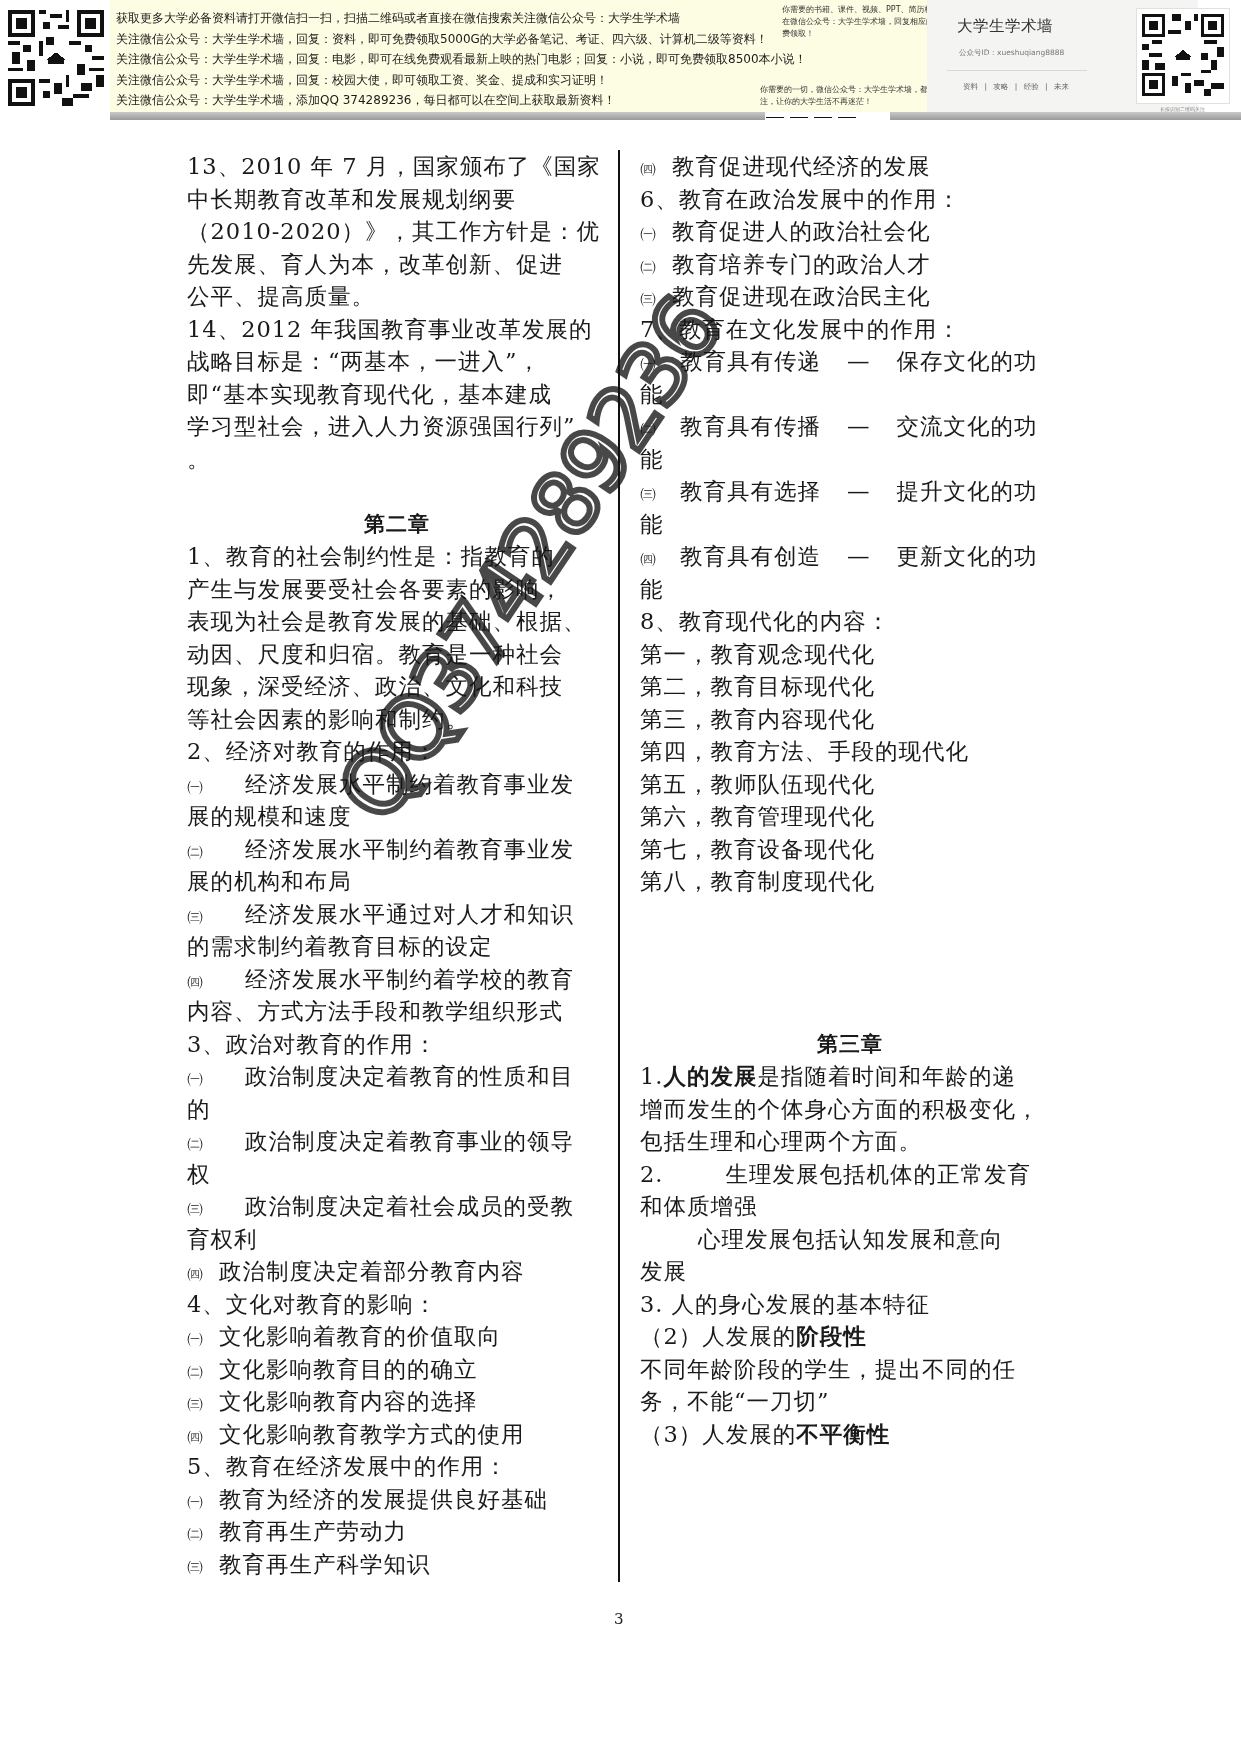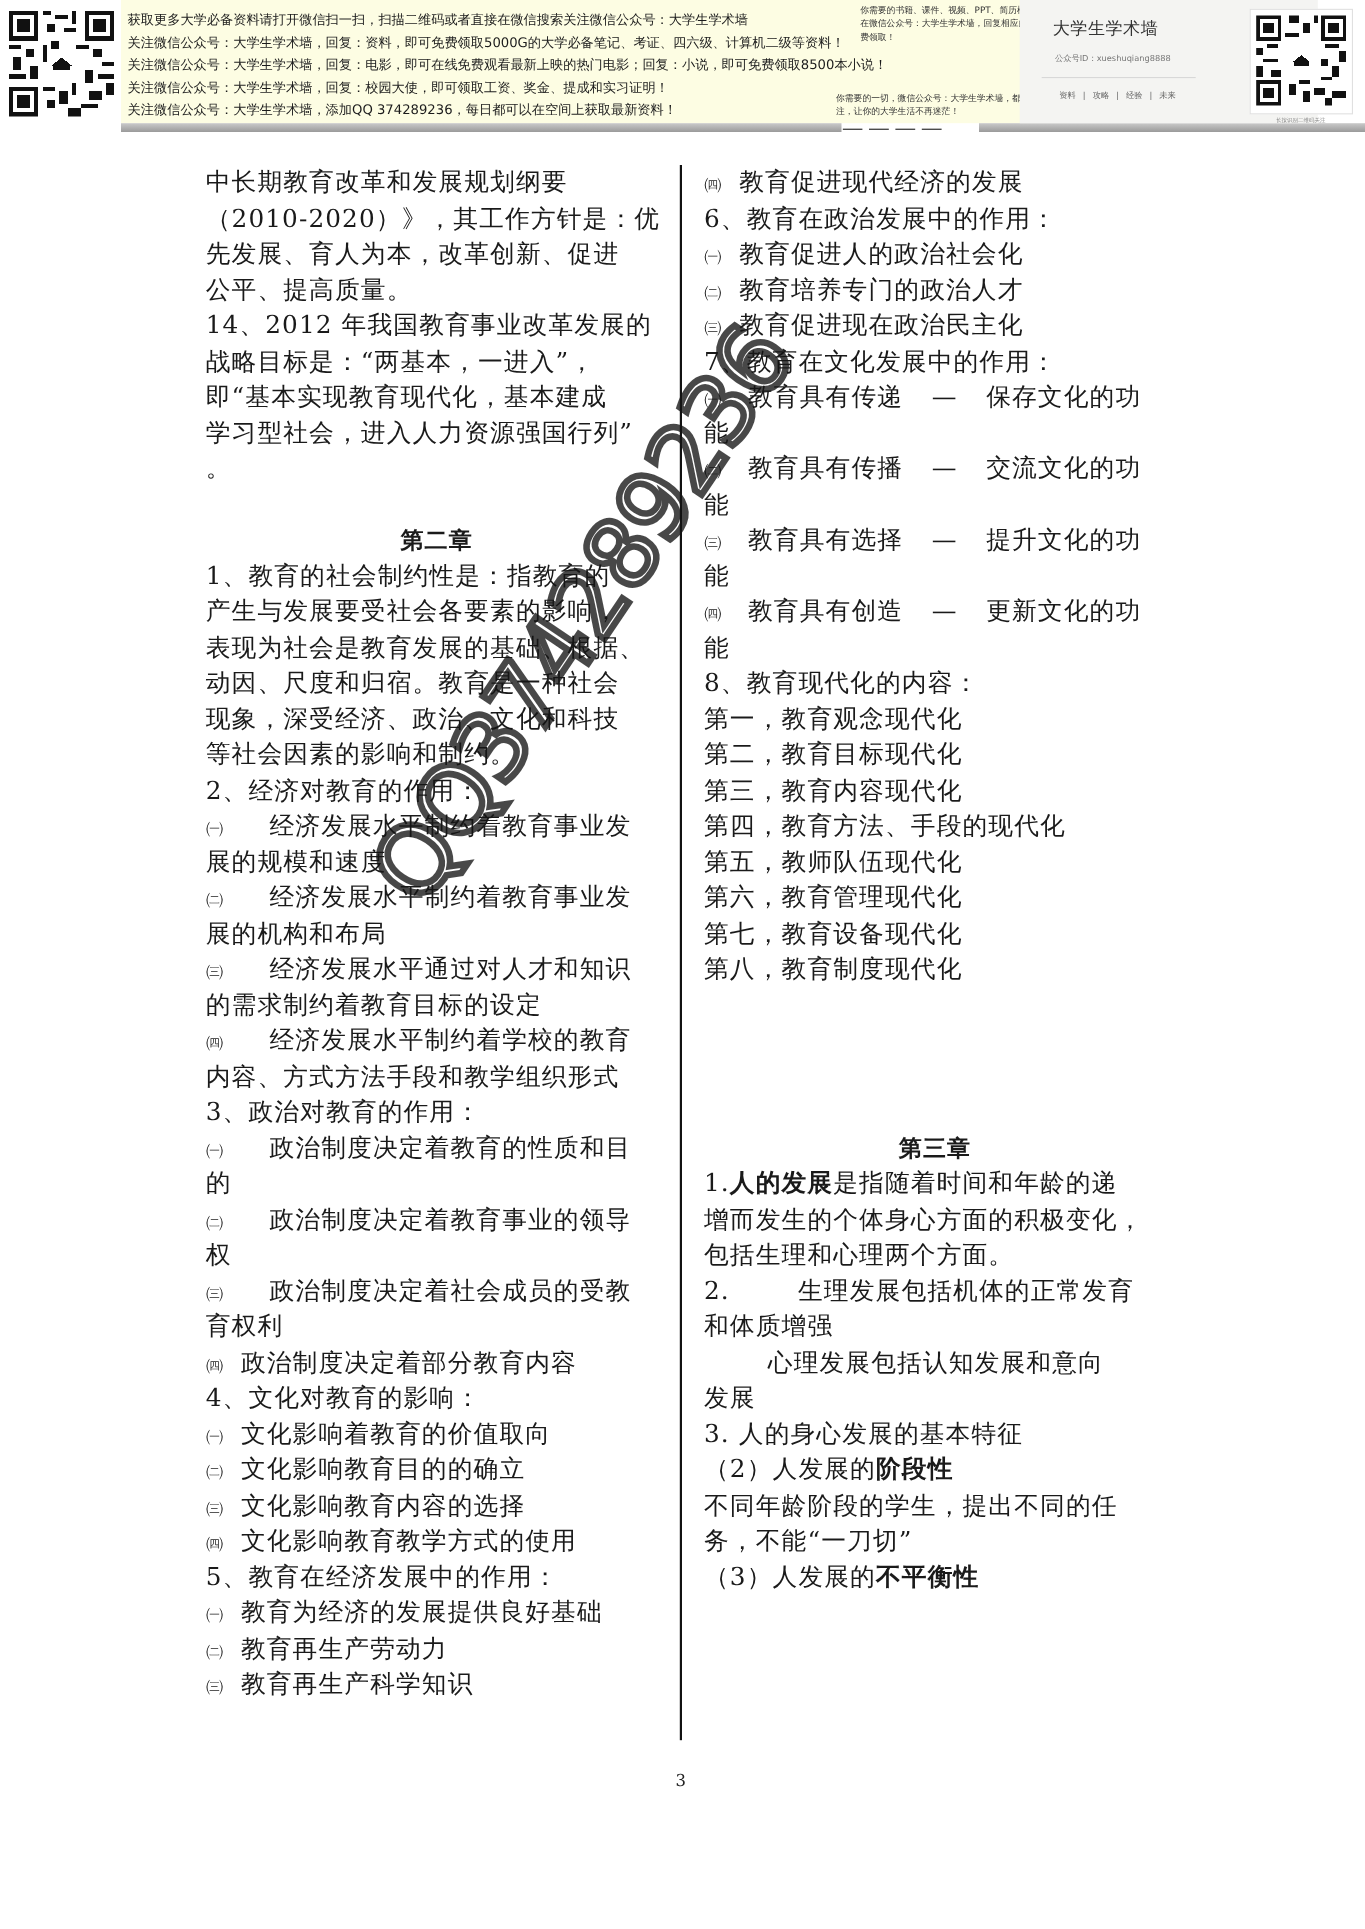--- a/index.html
+++ b/index.html
@@ -157,20 +157,21 @@
           <path d="M10 13 L12.5 11 L15 13 Z"></path>
           <rect x="10.5" y="13" width="4" height="1"></rect>
       </g>
     </svg>
   </div>
   <div class="card-caption">长按识别二维码关注</div>
 </div>
 
 <div class="col col-left">
   <div>
+    <div class="line">13、2010 年 7 月，国家颁布了《国家</div>
     <div class="line">中长期教育改革和发展规划纲要</div>
     <div class="line">（2010-2020）》，其工作方针是：优</div>
     <div class="line">先发展、育人为本，改革创新、促进</div>
     <div class="line">公平、提高质量。</div>
   </div>
   <div>
     <div class="line">14、2012 年我国教育事业改革发展的</div>
     <div class="line">战略目标是：“两基本，一进入”，</div>
     <div class="line">即“基本实现教育现代化，基本建成</div>
     <div class="line">学习型社会，进入人力资源强国行列”</div>

